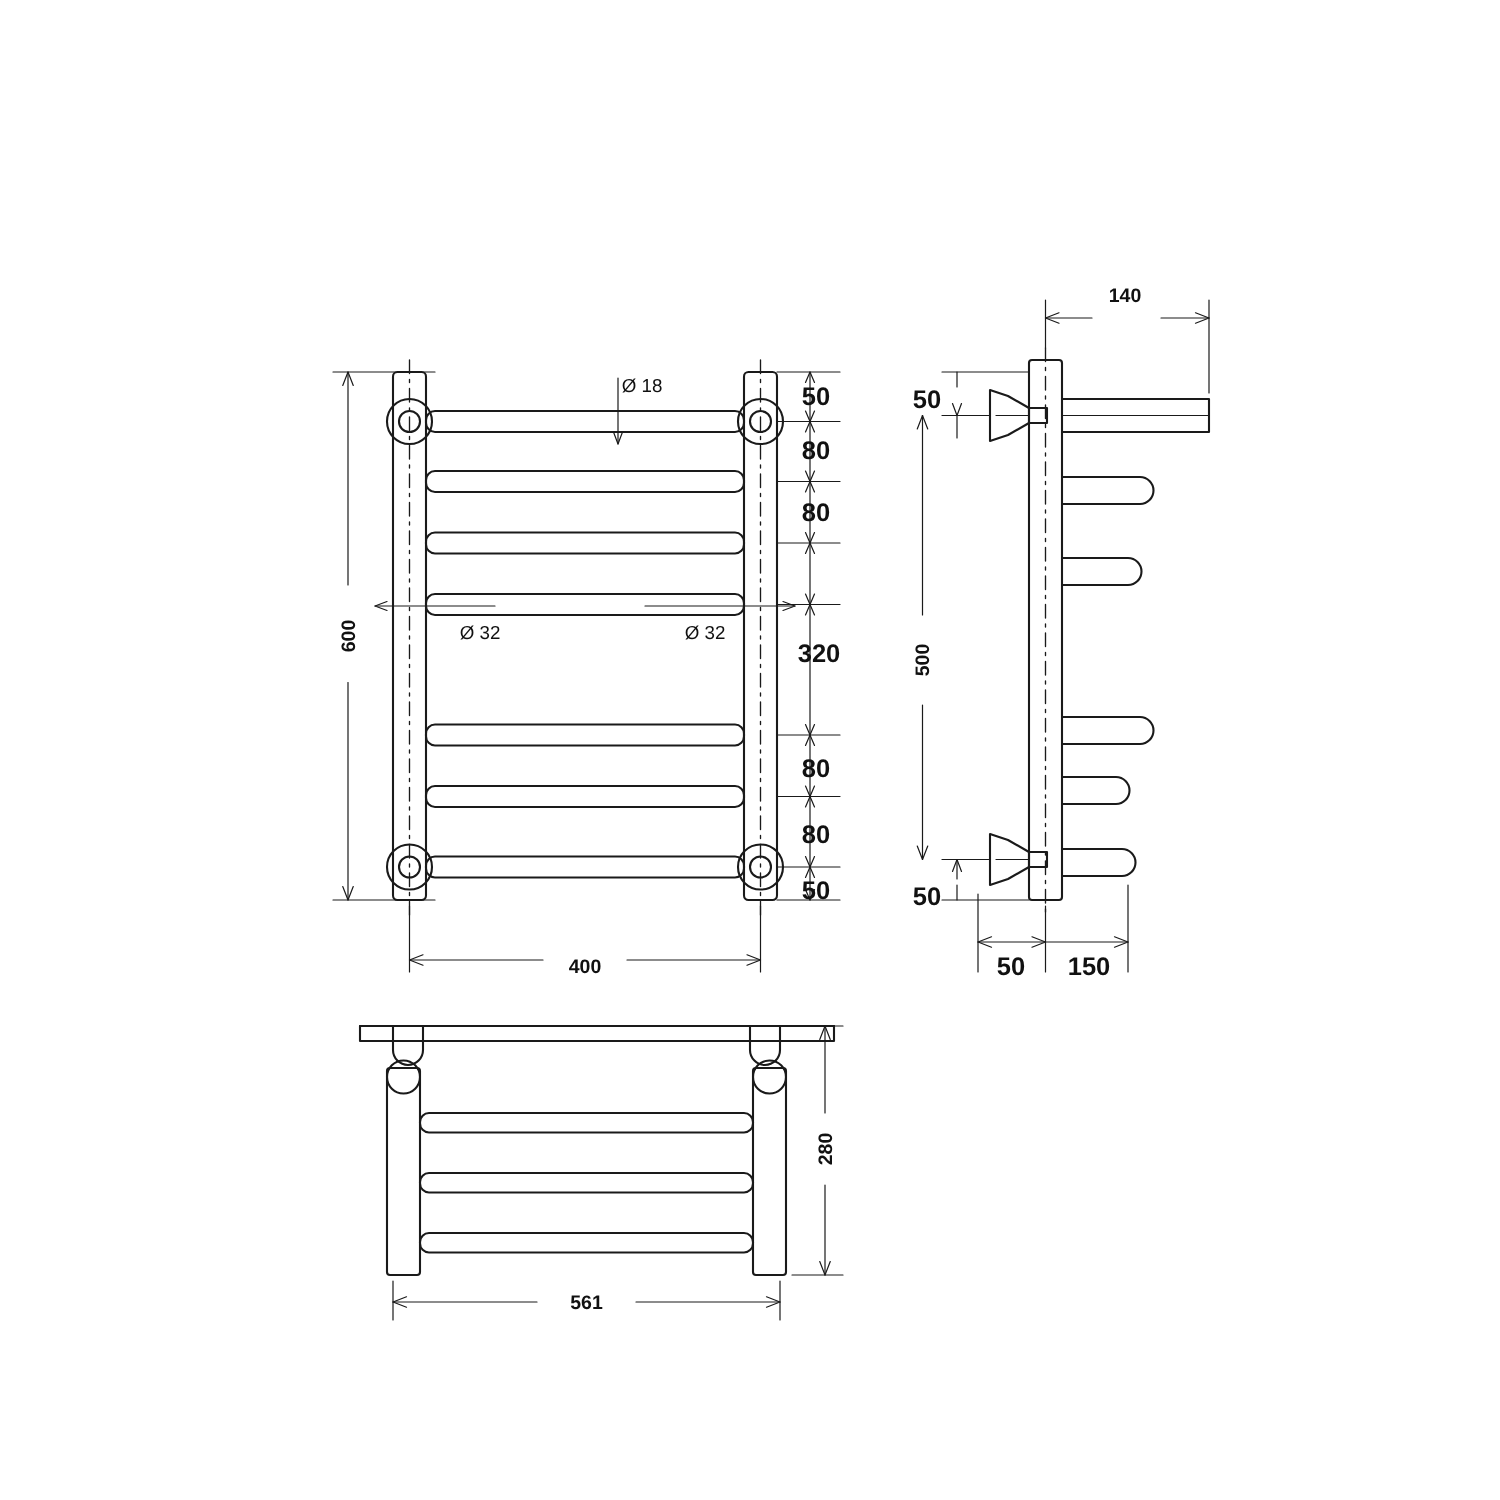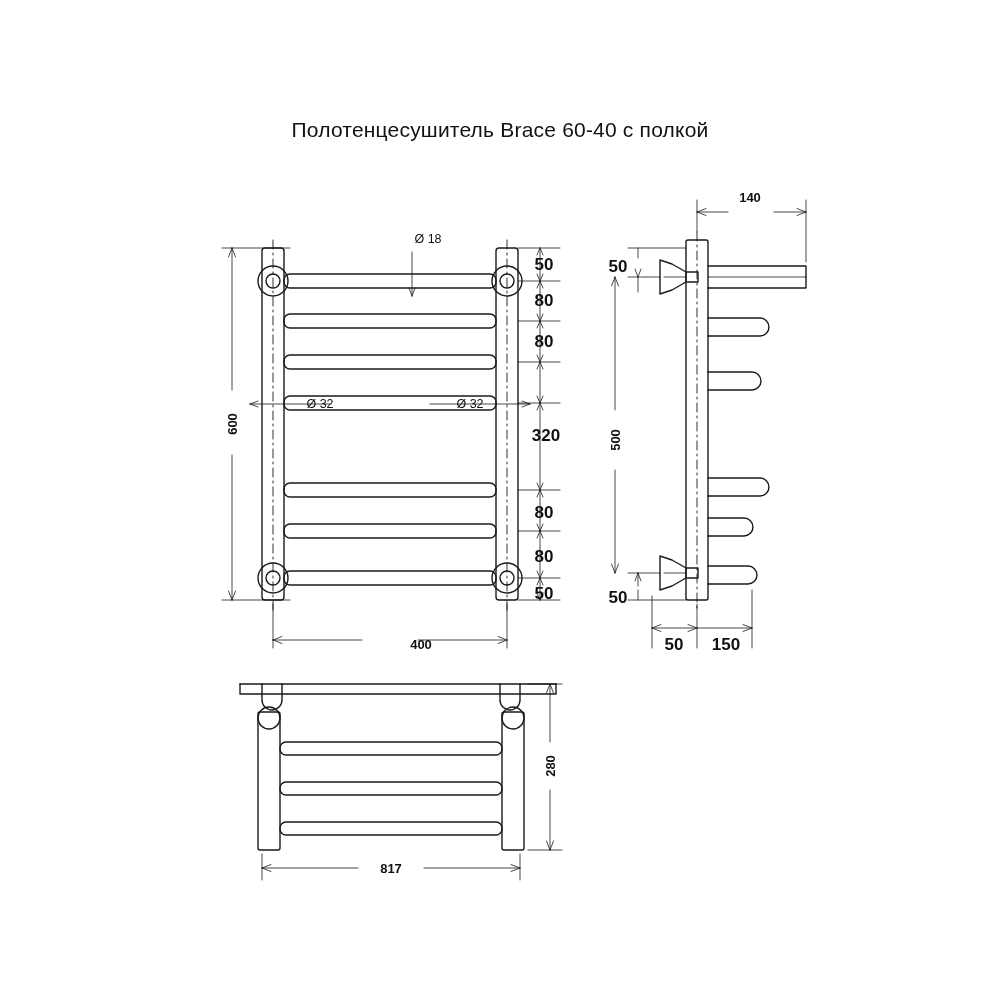--- a/index.html
+++ b/index.html
@@ -39,34 +39,34 @@
     color: #111;
     white-space: nowrap;
   }
   .dim-label.small {
     font-weight: bold;
     font-size: 17px;
   }
   .dim-label.plain {
     font-weight: normal;
     font-size: 12.5px;
+    margin-top: 18px;
   }
   .rot {
     transform: translate(-50%, -50%) rotate(-90deg);
   }
   .ctr {
     transform: translate(-50%, -50%);
   }
 </style>
 </head>
 <body>
 
 <div id="stage">
 
-  <div id="title">Полотенцесушитель Brace 60-40 с полкой</div>
 
   <svg width="1000" height="1000" viewBox="0 0 1000 1000">
     <g stroke="#1a1a1a" fill="none" stroke-width="1.4" stroke-linecap="round" stroke-linejoin="round">
 
       <g>
         <rect x="262" y="248" width="22" height="352" rx="3"></rect>
         <line x1="273" y1="240" x2="273" y2="612" stroke-dasharray="9 4 2 4" stroke-width="0.9"></line>
       </g>
 
       <g>
@@ -240,36 +240,36 @@
         <line x1="520" y1="854" x2="520" y2="880"></line>
         <line x1="262" y1="868" x2="358" y2="868"></line>
         <line x1="424" y1="868" x2="520" y2="868"></line>
         <path d="M262 868 l9 -3.5 M262 868 l9 3.5"></path>
         <path d="M520 868 l-9 -3.5 M520 868 l-9 3.5"></path>
       </g>
     </g>
   </svg>
 
   <div class="dim-label rot" style="left:232px; top:424px;">600</div>
-  <div class="dim-label ctr" style="left:390px; top:644px;margin-left:31px;">400</div>
+  <div class="dim-label ctr" style="left:390px; top:644px;">400</div>
   <div class="dim-label plain ctr" style="left:428px; top:239px;">Ø 18</div>
   <div class="dim-label plain ctr" style="left:320px; top:404px;">Ø 32</div>
   <div class="dim-label plain ctr" style="left:470px; top:404px;">Ø 32</div>
 
   <div class="dim-label small ctr" style="left:544px; top:265px;">50</div>
   <div class="dim-label small ctr" style="left:544px; top:301px;">80</div>
   <div class="dim-label small ctr" style="left:544px; top:342px;">80</div>
   <div class="dim-label small ctr" style="left:546px; top:436px;">320</div>
   <div class="dim-label small ctr" style="left:544px; top:513px;">80</div>
   <div class="dim-label small ctr" style="left:544px; top:557px;">80</div>
   <div class="dim-label small ctr" style="left:544px; top:594px;">50</div>
 
   <div class="dim-label ctr" style="left:750px; top:197px;">140</div>
   <div class="dim-label rot" style="left:615px; top:440px;">500</div>
   <div class="dim-label small ctr" style="left:618px; top:267px;">50</div>
   <div class="dim-label small ctr" style="left:618px; top:598px;">50</div>
   <div class="dim-label small ctr" style="left:674px; top:645px;">50</div>
   <div class="dim-label small ctr" style="left:726px; top:645px;">150</div>
 
   <div class="dim-label rot" style="left:550px; top:766px;">280</div>
-  <div class="dim-label ctr" style="left:391px; top:868px;">817</div>
+  <div class="dim-label ctr" style="left:391px; top:868px;">561</div>
 
 </div>
 
 </body></html>

